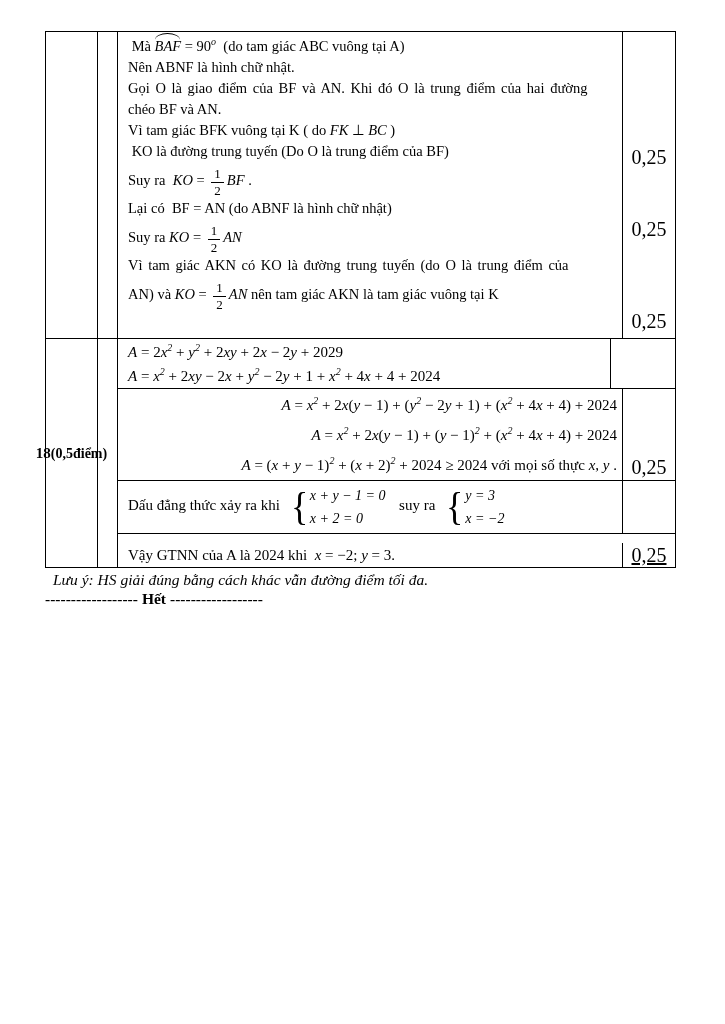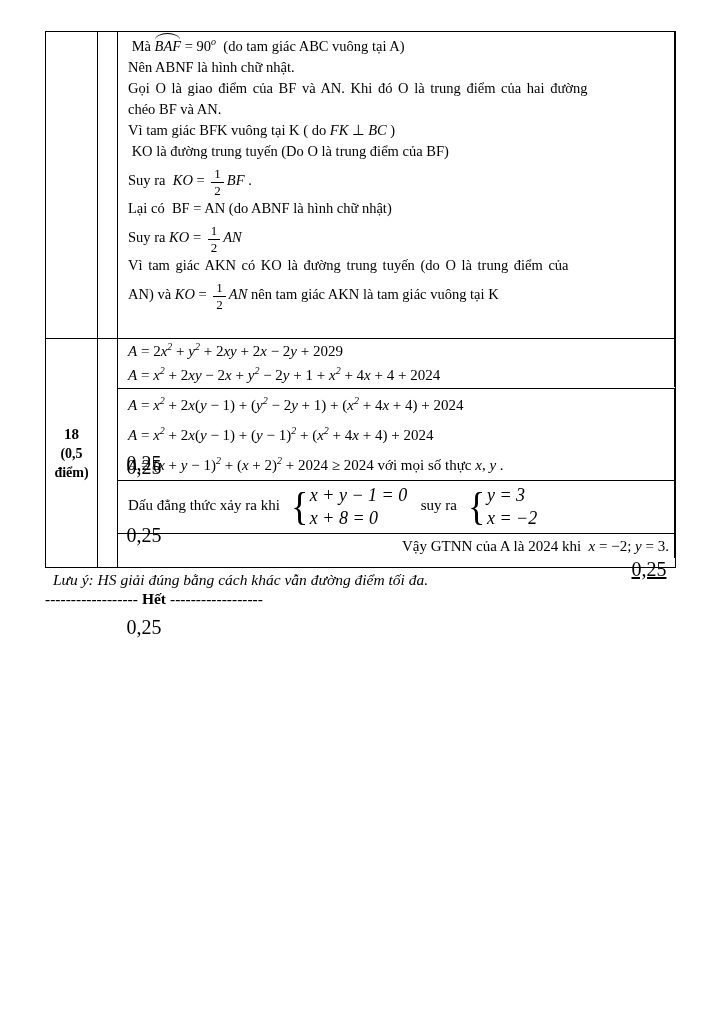--- a/index.html
+++ b/index.html
@@ -6,54 +6,54 @@
   body{
     width:725px;height:1024px;background:#ffffff;color:#000;
     font-family:"Liberation Serif", serif;position:relative;overflow:hidden;
   }
   .tbl{
     position:absolute;left:45px;top:31px;width:629px;
     border:1px solid #000;background:#fff;
   }
   .band{display:flex;}
   .band + .band{border-top:1px solid #000;}
-  .c1{width:51px;border-right:1px solid #000;display:flex;flex-direction:column;
+  .c1{width:51px;border-right:1px solid #000;display:flex;flex-direction:row;
       align-items:center;justify-content:center;font-weight:bold;line-height:19px;font-size:14px;}
   .c1 .qnum{font-size:15px;}
   .c2{width:19px;border-right:1px solid #000;}
   .main{flex:1;display:flex;flex-direction:column;}
-  .subrow{display:flex;flex-direction:column;}
+  .subrow{display:flex;}
   .subrow + .subrow{border-top:1px solid #000;}
   .content{flex:1;border-right:1px solid #000;box-sizing:border-box;
            padding:0 5px 0 10px;display:flex;flex-direction:column;justify-content:center;}
   .band.q17 .content{justify-content:flex-start;padding-top:4px;}
   .score{width:52px;position:relative;display:flex;align-items:center;justify-content:center;
          font-size:20px;text-decoration:underline;}
   .sc{text-align:center;}
   .sc.abs{position:absolute;left:0;right:0;}
   .line{font-size:14.5px;line-height:21px;white-space:pre-wrap;}
   .line.tall{line-height:36px;}
   .line.j{word-spacing:2px;}
   .band.q18 .line{font-size:15px;line-height:24px;}
-  .band.q18 .subrow:nth-child(2) .line{line-height:30px;}
+  .band.q18 .subrow:nth-child(2) .line{line-height:30px;text-align:right;}
   .band.q18 .subrow:nth-child(3) .line{line-height:26px;}
   .m{font-style:italic;}
   .sup{font-size:10px;position:relative;top:-6px;font-style:italic;line-height:0;}
   .frac{display:inline-block;vertical-align:middle;text-align:center;
         font-size:13px;line-height:13px;margin:0 3px;font-style:normal;}
   .frac .fn{display:block;border-bottom:1px solid #000;padding:0 3px 2px;}
   .frac .fd{display:block;padding-top:1px;}
   .arc{position:relative;font-style:italic;display:inline-block;}
   .arc::before{content:"";position:absolute;left:0;right:1px;top:-3px;height:6px;
         border-top:1.3px solid #000;border-radius:100% 100% 0 0 / 200% 200% 0 0;}
   .cases{display:inline-flex;align-items:center;vertical-align:middle;margin:0 6px;}
   .cases .brace{font-size:40px;line-height:46px;font-weight:400;margin-right:1px;
         transform:scaleX(0.9);}
   .cases .crows{display:inline-block;}
-  .cases .crow{display:block;font-style:italic;line-height:23px;font-size:18px;white-space:pre;}
+  .cases .crow{display:block;font-style:italic;line-height:23px;font-size:14px;white-space:pre;}
   .note{position:absolute;left:53px;top:571px;font-style:italic;font-size:15.5px;}
   .het{position:absolute;left:45px;top:590px;width:629px;text-align:left;
        font-weight:bold;font-size:15.5px;}
   .het .het-label{margin:0 4px;}
 </style>
 </head>
 <body>
 
 <div class="tbl">
     <div class="band q17">
@@ -102,21 +102,21 @@
             <div class="line"><span class="m">A</span><span> = </span><span class="m">x</span><span class="sup">2</span><span> + 2</span><span class="m">x</span><span>(</span><span class="m">y</span><span> − 1) + (</span><span class="m">y</span><span class="sup">2</span><span> − 2</span><span class="m">y</span><span> + 1) + (</span><span class="m">x</span><span class="sup">2</span><span> + 4</span><span class="m">x</span><span> + 4) + 2024</span></div>
             <div class="line"><span class="m">A</span><span> = </span><span class="m">x</span><span class="sup">2</span><span> + 2</span><span class="m">x</span><span>(</span><span class="m">y</span><span> − 1) + (</span><span class="m">y</span><span> − 1)</span><span class="sup">2</span><span> + (</span><span class="m">x</span><span class="sup">2</span><span> + 4</span><span class="m">x</span><span> + 4) + 2024</span></div>
             <div class="line"><span class="m">A</span><span> = (</span><span class="m">x</span><span> + </span><span class="m">y</span><span> − 1)</span><span class="sup">2</span><span> + (</span><span class="m">x</span><span> + 2)</span><span class="sup">2</span><span> + 2024 ≥ 2024 với mọi số thực </span><span class="m">x</span><span>, </span><span class="m">y</span><span> .</span></div>
           </div>
           <div class="score">
             <div class="sc abs" style="bottom: 1px;">0,25</div>
           </div>
         </div>
         <div class="subrow" style="height: 52px;">
           <div class="content">
-            <div class="line"><span>Dấu đẳng thức xảy ra khi </span><span class="cases"><span class="brace">{</span><span class="crows"><span class="crow">x + y − 1 = 0</span><span class="crow">x + 8 = 0</span></span></span><span>  suy ra </span><span class="cases"><span class="brace">{</span><span class="crows"><span class="crow">y = 3</span><span class="crow">x = −2</span></span></span></div>
+            <div class="line"><span>Dấu đẳng thức xảy ra khi </span><span class="cases"><span class="brace">{</span><span class="crows"><span class="crow">x + y − 1 = 0</span><span class="crow">x + 2 = 0</span></span></span><span>  suy ra </span><span class="cases"><span class="brace">{</span><span class="crows"><span class="crow">y = 3</span><span class="crow">x = −2</span></span></span></div>
           </div>
           <div class="score"></div>
         </div>
         <div class="subrow" style="height: 33px; align-items: flex-end;">
           <div class="content">
             <div class="line"><span>Vậy GTNN của A là 2024 khi  </span><span class="m">x</span><span> = −2; </span><span class="m">y</span><span> = 3.</span></div>
           </div>
           <div class="score">
             <div class="sc">0,25</div>
           </div>

